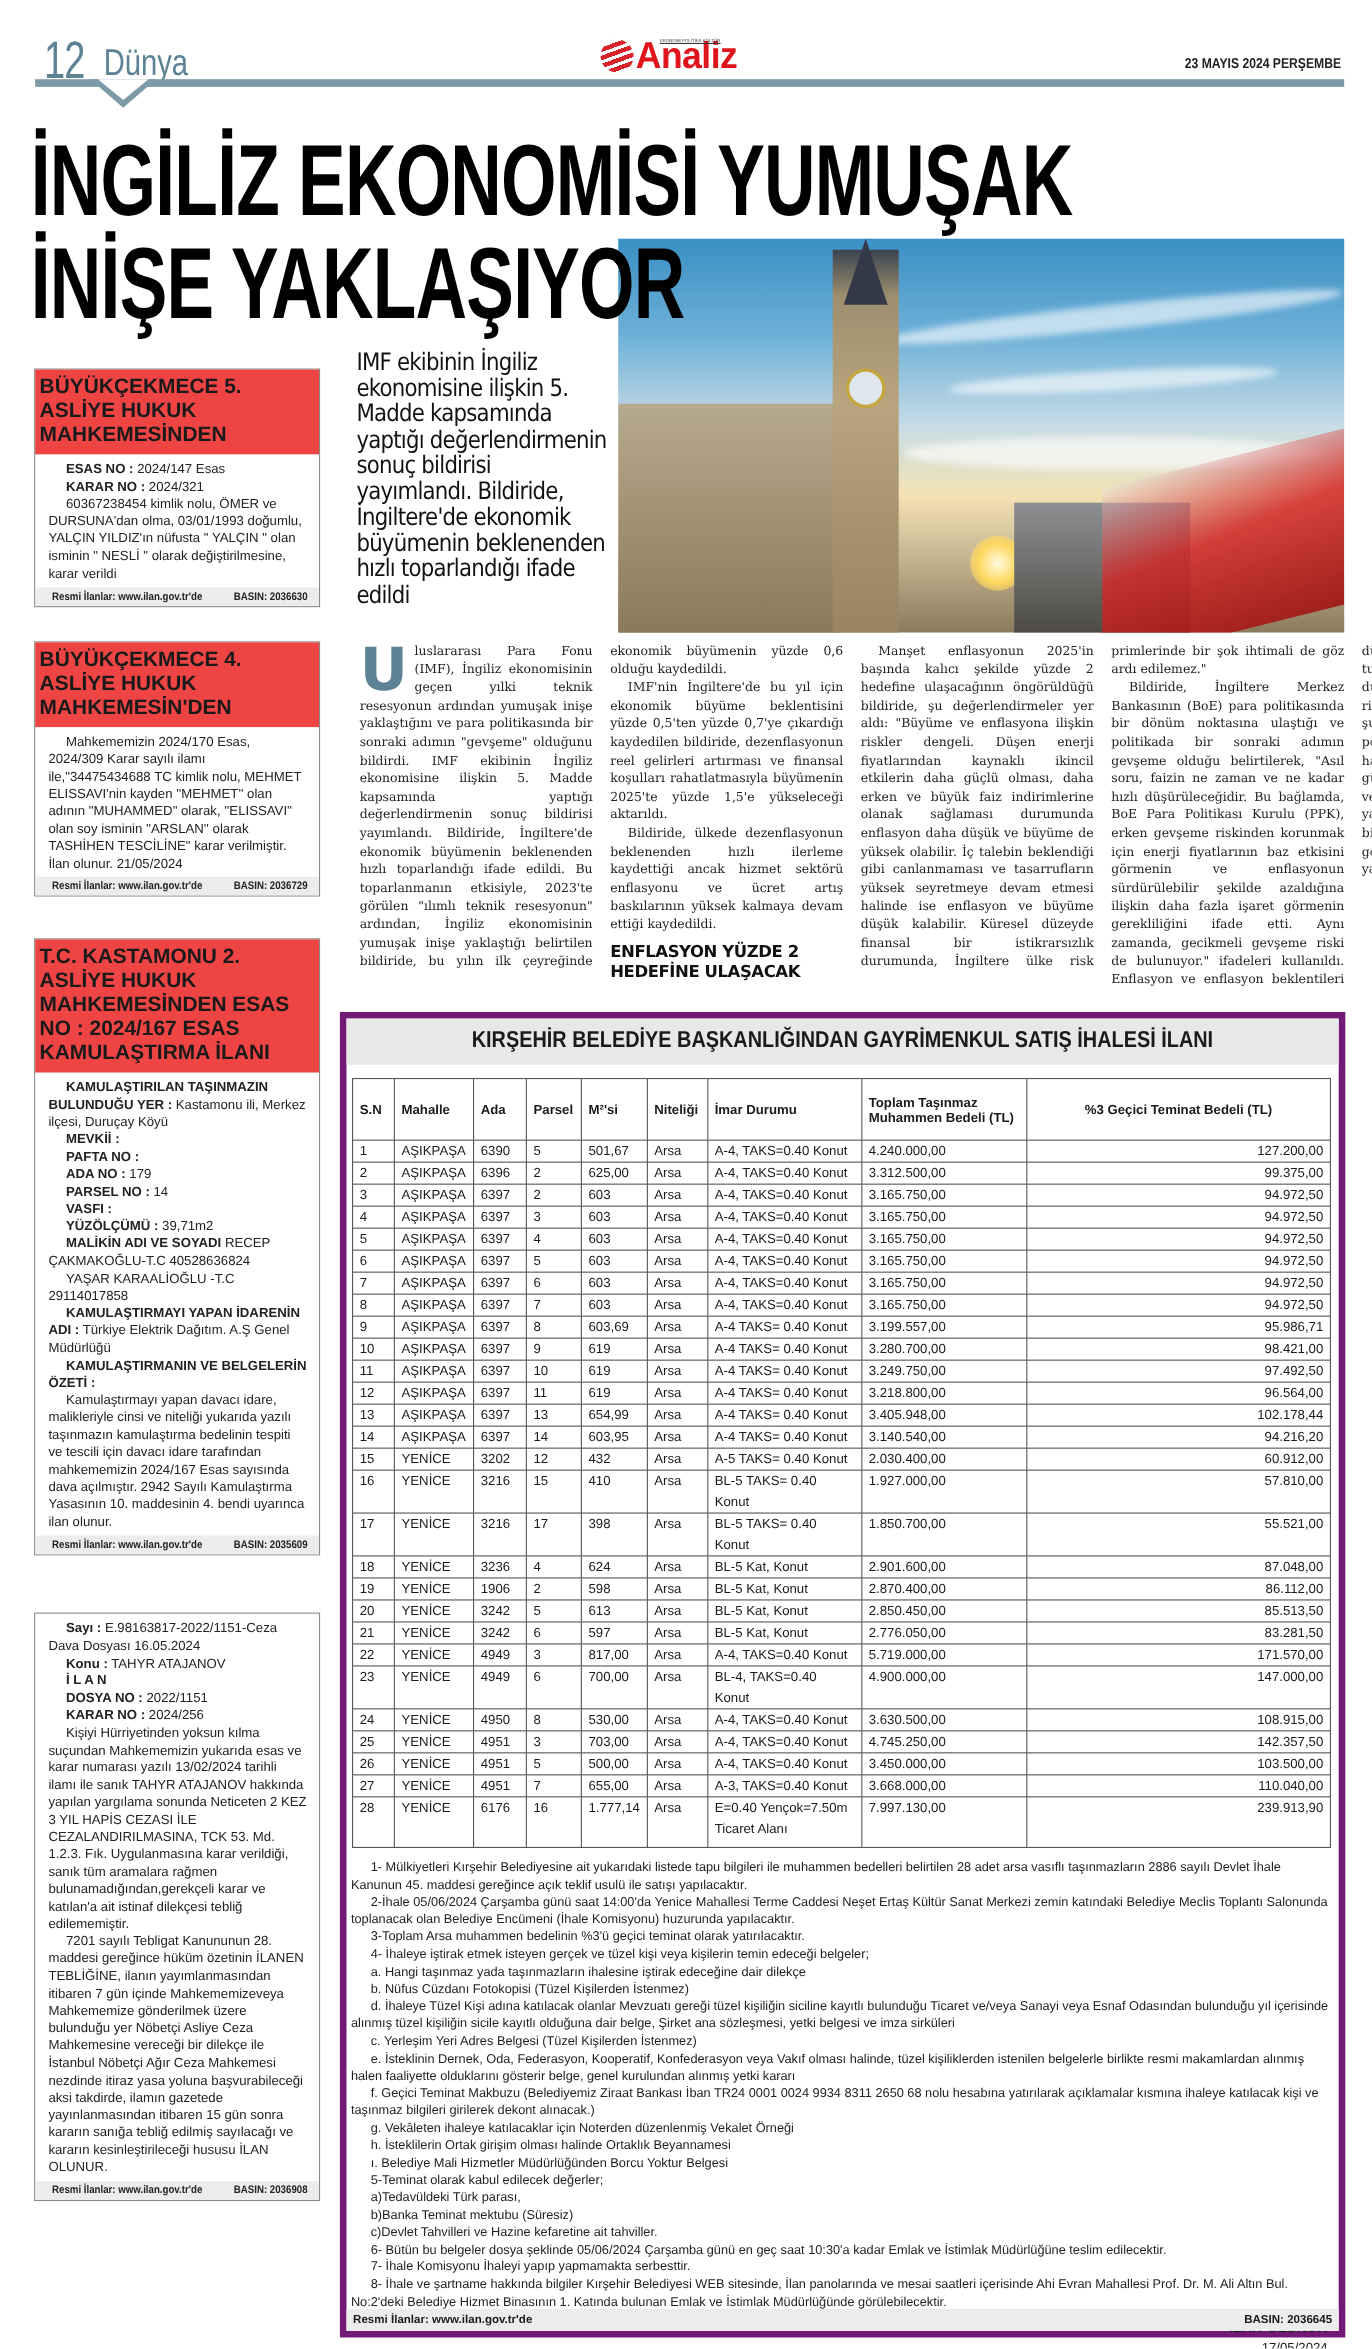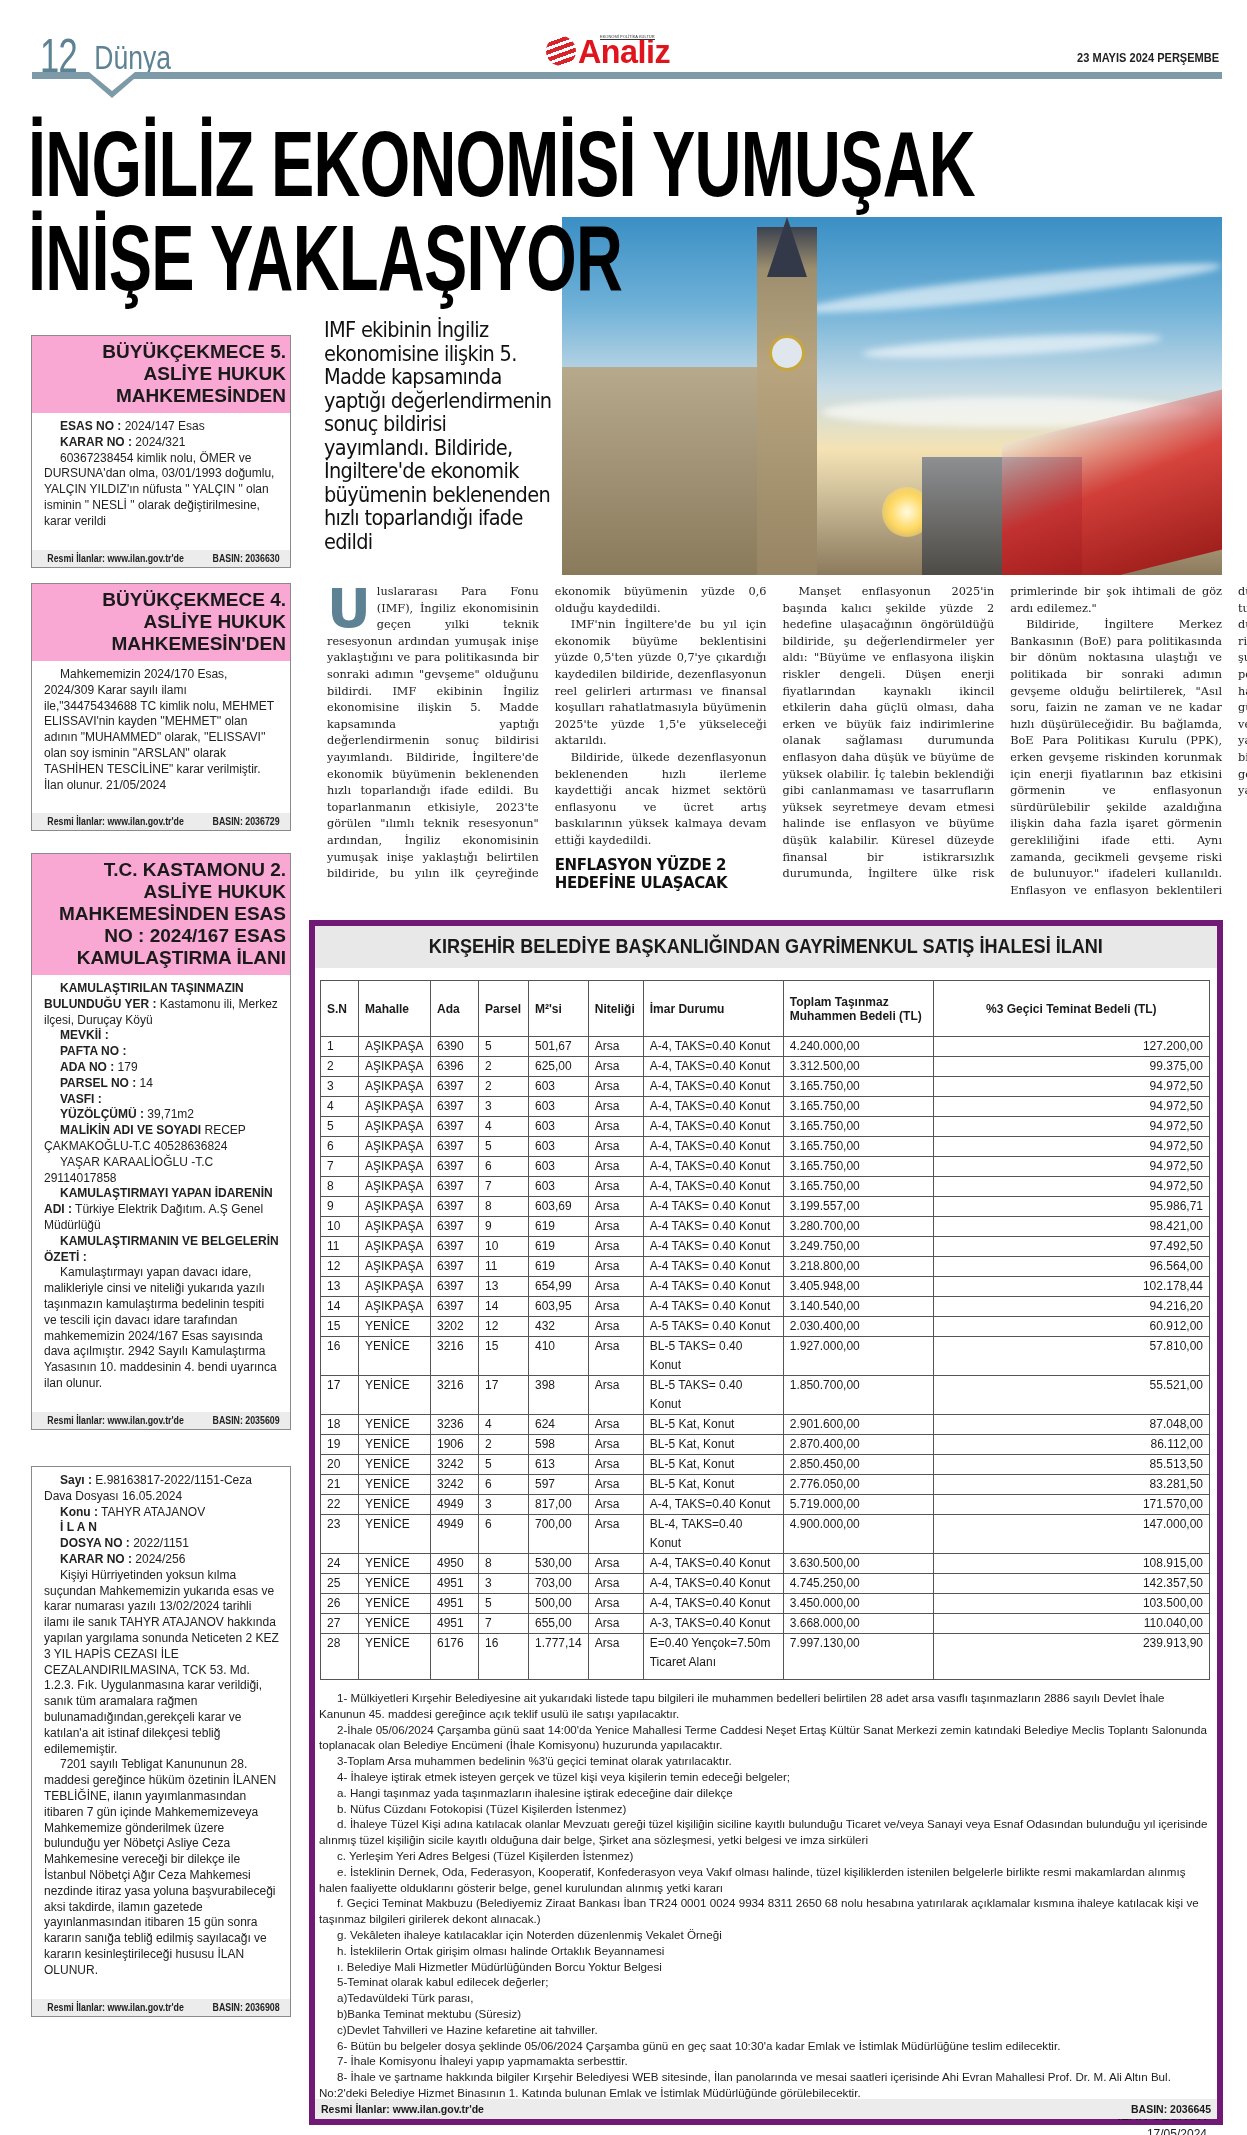--- a/index.html
+++ b/index.html
@@ -31,22 +31,22 @@
   .photo .sun { position: absolute; left: 320px; top: 270px; width: 50px; height: 50px; border-radius: 50%; background: radial-gradient(circle, #fffbe0 0%, #ffd860 50%, rgba(255,200,80,0) 100%); }
   .photo .parliament { position: absolute; left: 0; top: 150px; width: 200px; height: 210px; background: linear-gradient(180deg, #b7a98c, #8a7a5c); }
   .photo .tower { position: absolute; left: 195px; top: 10px; width: 60px; height: 350px; background: linear-gradient(180deg, #3b4250 0%, #9d8e6e 12%, #b8a57f 40%, #968463 100%); }
   .photo .spire { position: absolute; left: 205px; top: 0; width: 0; height: 0; border-left: 20px solid transparent; border-right: 20px solid transparent; border-bottom: 60px solid #34394a; }
   .photo .clock { position: absolute; left: 207px; top: 118px; width: 36px; height: 36px; border-radius: 50%; background: #dfe6ee; border: 3px solid #c7a640; }
   .photo .building-r { position: absolute; left: 360px; top: 240px; width: 160px; height: 120px; background: linear-gradient(180deg, #8d8f92, #4d4a44); }
   .photo .bus { position: absolute; left: 440px; top: 200px; width: 220px; height: 160px; background: linear-gradient(170deg, rgba(230,230,230,0.4) 0%, rgba(210,40,40,0.85) 45%, rgba(160,20,20,0.9) 100%); transform: skewY(-14deg); }
 
   
   .notice { position: absolute; left: 31px; width: 260px; border: 1px solid #8a8a8a; background: #fff; font-family: "Liberation Sans", sans-serif; }
-  .notice-head { background: #f9a8d4; text-align: right; font-weight: bold; font-size: 19px; line-height: 22px; padding: 5px 4px 6px; color: #1a1a1a; }
-  .notice-body { padding: 6px 10px 20px 12px; font-size: 12px; line-height: 15.8px; color: #222; }
+  .notice-head { background: #ef4444; text-align: left; font-weight: bold; font-size: 19px; line-height: 22px; padding: 5px 4px 6px; color: #1a1a1a; }
+  .notice-body { padding: 6px 10px 4px 12px; font-size: 12px; line-height: 15.8px; color: #222; }
   .notice-body p { text-indent: 16px; }
   .notice-body b { font-weight: bold; }
   .notice-foot { background: #ececec; display: flex; justify-content: space-between; padding: 3px 6px; font-size: 10px; font-weight: bold; color: #222; transform-origin: left; }
   .notice-foot span { transform: scaleX(0.88); display: inline-block; }
 
   
   .summary { position: absolute; left: 324px; top: 318px; width: 232px; font-size: 22px; line-height: 23.5px; color: #111; font-family: "DejaVu Sans", sans-serif; letter-spacing: -0.8px; transform: scaleX(0.88); transform-origin: left; width: 262px; }
 
   
   .article { position: absolute; left: 327px; top: 584px; width: 895px; height: 330px; column-count: 4; column-gap: 16px; font-family: "DejaVu Serif", serif; font-size: 11.3px; line-height: 16.6px; color: #222; text-align: justify; }

